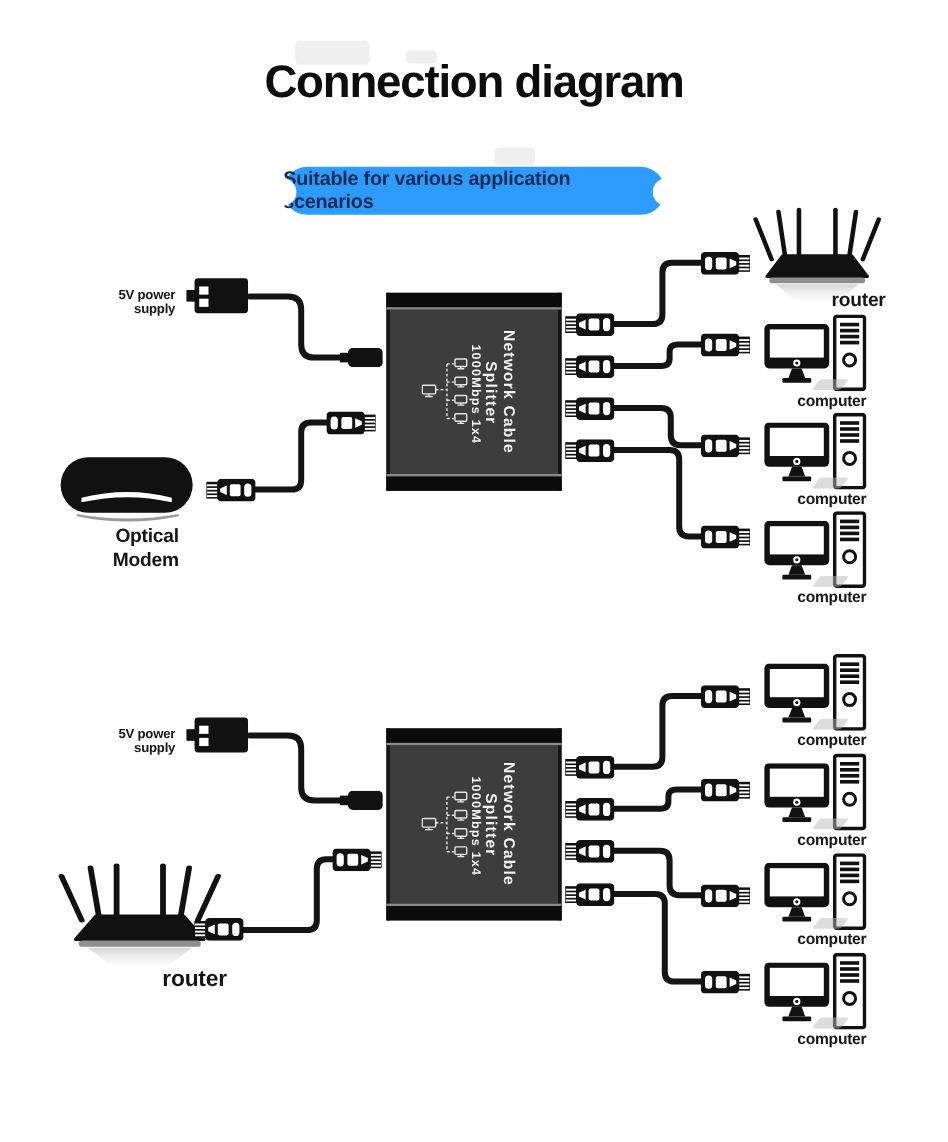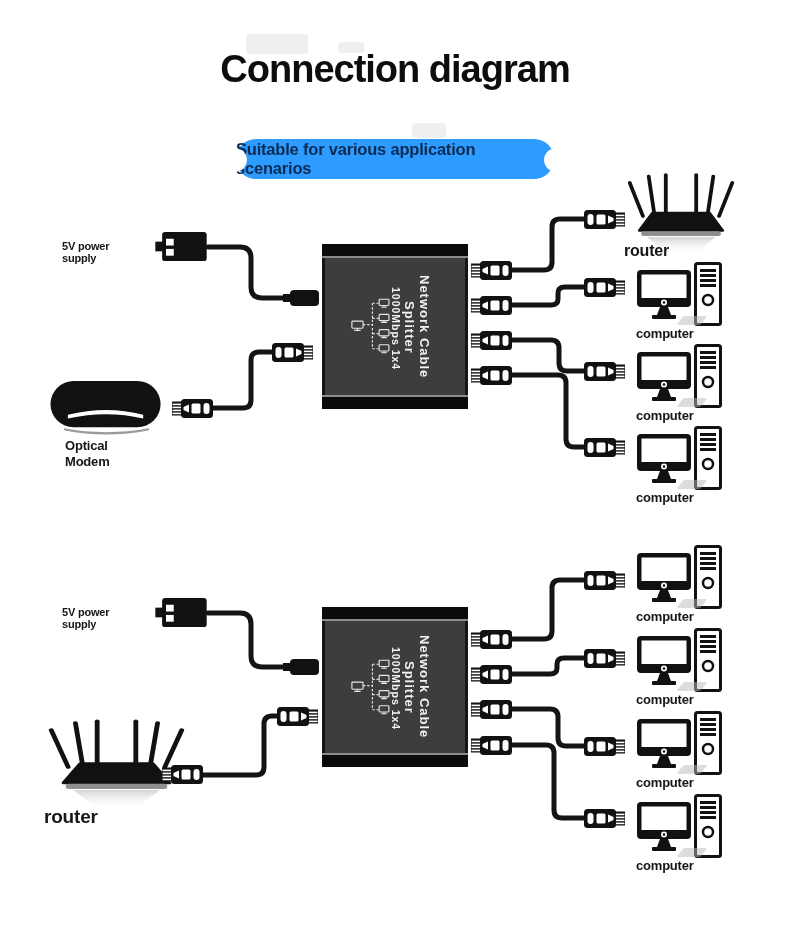--- a/index.html
+++ b/index.html
@@ -21,26 +21,26 @@
   
   .splitter{background:#3d3d3d;border-left:3px solid #161616;border-right:3px solid #161616;box-sizing:border-box;}
   .splitter:before{content:"";position:absolute;left:-3px;right:-3px;top:0;height:12px;
                    background:#0b0b0b;border-bottom:2px solid #8a8a8a;}
   .splitter:after{content:"";position:absolute;left:-3px;right:-3px;bottom:0;height:12px;
                   background:#0b0b0b;border-top:2px solid #8a8a8a;}
   .splitter-label{writing-mode:vertical-rl;text-align:center;color:#f2f2f2;font-weight:700;}
   .splitter-name{font-size:13px;letter-spacing:1px;}
   .splitter-spec{font-size:10.5px;letter-spacing:1px;margin-top:3px;}
   
-  .lbl{font-weight:700;color:#161616;text-align:left;letter-spacing:-0.2px;}
+  .lbl{font-weight:700;color:#161616;text-align:right;letter-spacing:-0.2px;}
   .lbl-power{font-size:11px;width:84px;}
   .lbl-computer{font-size:13px;width:86px;}
   .lbl-router-top{font-size:16px;width:114px;}
   .lbl-router-bottom{font-size:19px;width:145px;}
-  .lbl-modem{font-size:13px;width:84px;white-space:pre-line;line-height:1.25;}
+  .lbl-modem{font-size:16px;width:84px;white-space:pre-line;line-height:1.25;}
   
   .computer{width:88px;height:80px;}
   .pc-monitor{position:absolute;left:0;top:8px;width:56px;height:50px;}
   .pc-tower{position:absolute;left:58px;top:0;width:28px;height:64px;}
   .pc-shadow{position:absolute;left:44px;top:54px;width:24px;height:9px;background:#b9b9b9;
              opacity:.5;transform:skewX(-38deg);border-radius:2px;}
   .pc-label{position:absolute;left:0;top:64px;}
   svg.icon{display:block;}
   .flip{transform:scaleX(-1);}
 </style>

